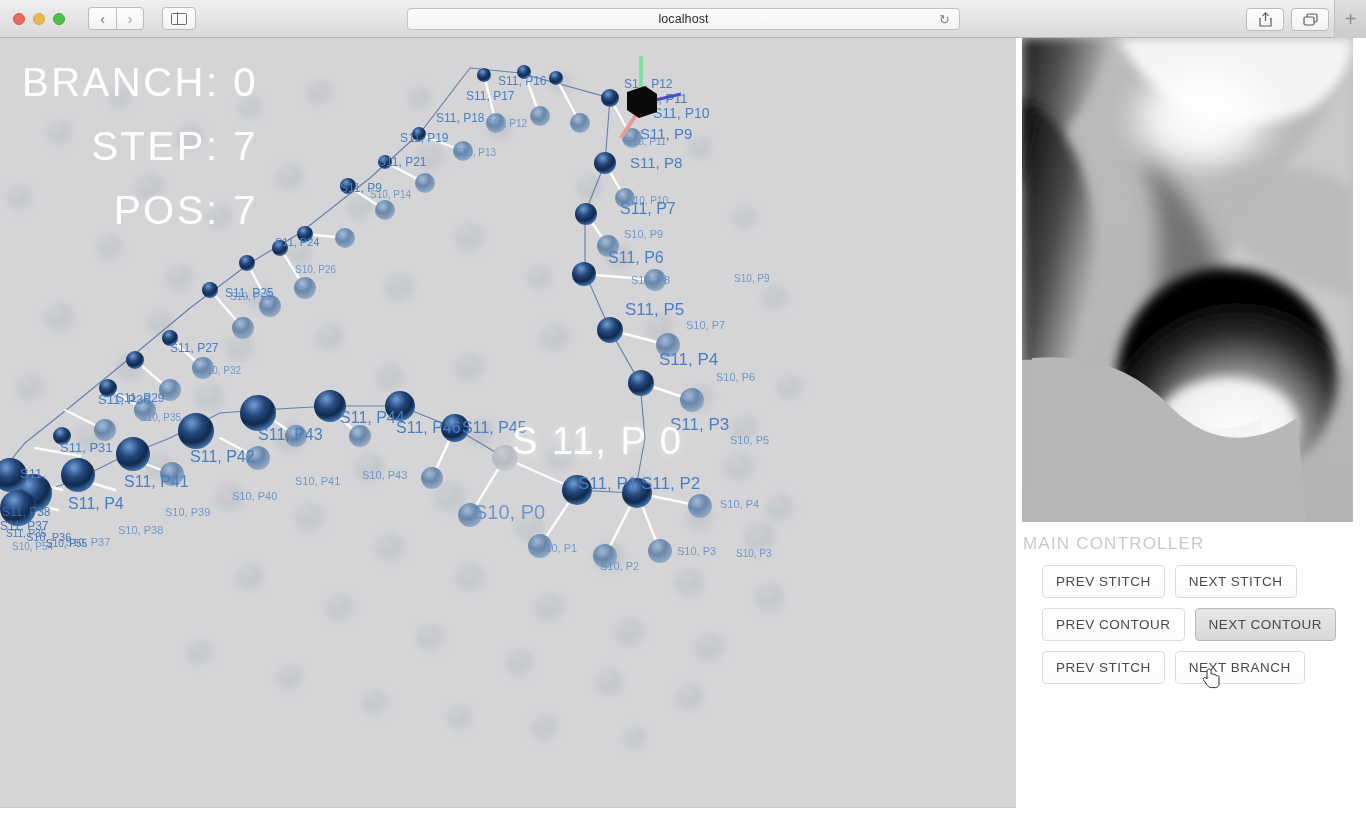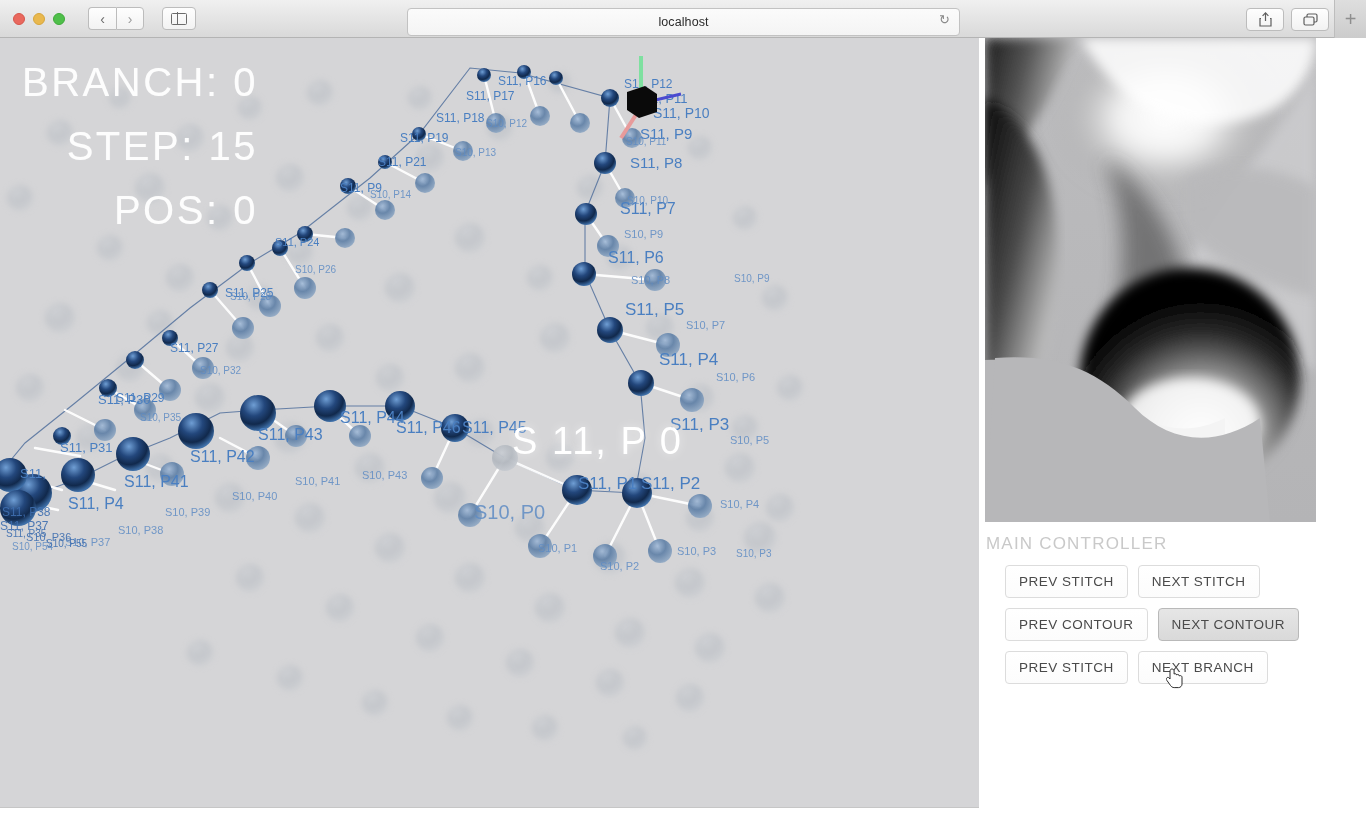--- a/index.html
+++ b/index.html
@@ -36,21 +36,21 @@
   .sidebtn{
     margin-left:18px; width:34px;height:23px;border-radius:4px;
     background:linear-gradient(#fefefe,#f2f2f2);
     border:1px solid #bcbcbc;
     display:flex;align-items:center;justify-content:center;
   }
   .sidebtn .s-ic{ width:16px;height:12px;border:1.3px solid #6b6b6b;border-radius:1.5px;position:relative;}
   .sidebtn .s-ic:after{content:"";position:absolute;left:4.5px;top:-1.3px;bottom:-1.3px;width:1.3px;background:#6b6b6b;}
 
   .urlbar{
-    position:absolute; left:407px; top:8px; width:553px; height:28px;
+    position:absolute; left:407px; top:8px; width:553px; height:22px;
     background:linear-gradient(#fbfbfb,#f4f4f4);
     border:1px solid #c2c2c2; border-radius:4px;
     display:flex; align-items:center; justify-content:center;
   }
   .urlbar .url-text{ font-size:12.5px; color:#2b2b2b; letter-spacing:0.1px;}
   .reload{ position:absolute; right:7px; top:4px; width:13px;height:13px;
     color:#8a8a8a; font-size:13px; line-height:13px;}
 
   .rightbtns{ position:absolute; right:37px; top:8px; display:flex; gap:7px;}
   .rbtn{
@@ -88,21 +88,21 @@
     color:rgba(255,255,255,0.92);
     font-weight:300;
     text-shadow:0 0 1px rgba(255,255,255,0.4);
     text-align:right;
   }
 
   
   .gizmo{ position:absolute; right:336px; top:12px; width:80px;height:90px;}
 
   
-  .rightcol{ position:absolute; left:979px; top:0; width:341px; height:779px; background:#fff;}
+  .rightcol{ position:absolute; left:1016px; top:0; width:341px; height:779px; background:#fff;}
   .preview{
     position:absolute; left:6px; top:0px; width:331px; height:484px;
     overflow:hidden; background:#b7b7b9;
   }
   .preview svg{ display:block; }
 
   .panel{ position:absolute; left:6px; top:496px; width:331px;}
   .panel-title{
     font-size:17px; color:#c9c9c9; letter-spacing:1.2px;
     font-weight:300; margin-left:1px; margin-bottom:11px;
@@ -458,22 +458,22 @@
         <text x="2" y="478" font-size="12">S11, P38</text>
         <text x="0" y="492" font-size="12">S11, P37</text>
         <text x="26" y="503" font-size="11">S10, P36</text>
         <text x="46" y="509" font-size="10">S10, P55</text>
         <text x="6" y="499" font-size="10">S11, P35</text>
       </g>
     </svg>
 
     <div class="hud">
       <div>BRANCH: 0</div>
-      <div>STEP: 15</div>
-      <div>POS: 0</div>
+      <div>STEP: 7</div>
+      <div>POS: 7</div>
     </div>
 
     <div style="position:absolute;left:512px;top:382px;font-size:38px;letter-spacing:2px;color:#fff;font-weight:400;text-shadow:0 0 10px rgba(255,255,255,0.55);">S 11, P 0</div>
 
     <div class="gizmo">
       <svg width="80" height="90" viewBox="0 0 80 90">
         <line x1="30" y1="48" x2="30" y2="6" stroke="#7fe0a0" stroke-width="4"></line>
         <line x1="36" y1="52" x2="70" y2="44" stroke="#4a4ad0" stroke-width="3"></line>
         <line x1="28" y1="60" x2="10" y2="88" stroke="#e79b9b" stroke-width="4"></line>
         <polygon points="16,42 34,36 46,44 46,62 28,68 16,60" fill="#0a0a0a"></polygon>

